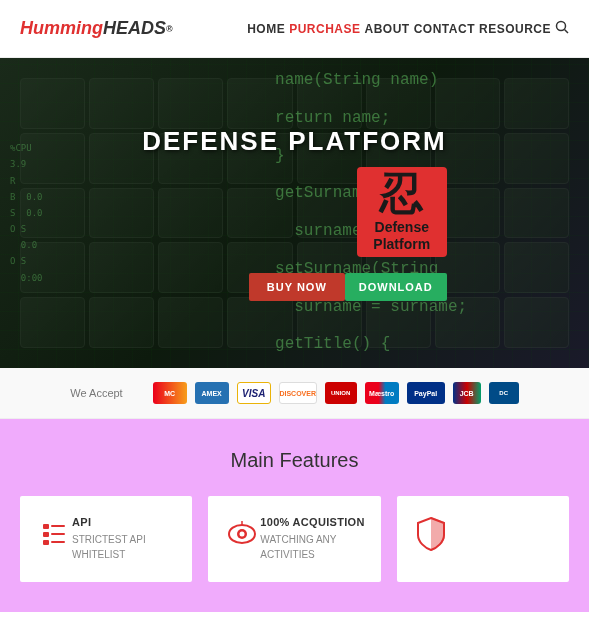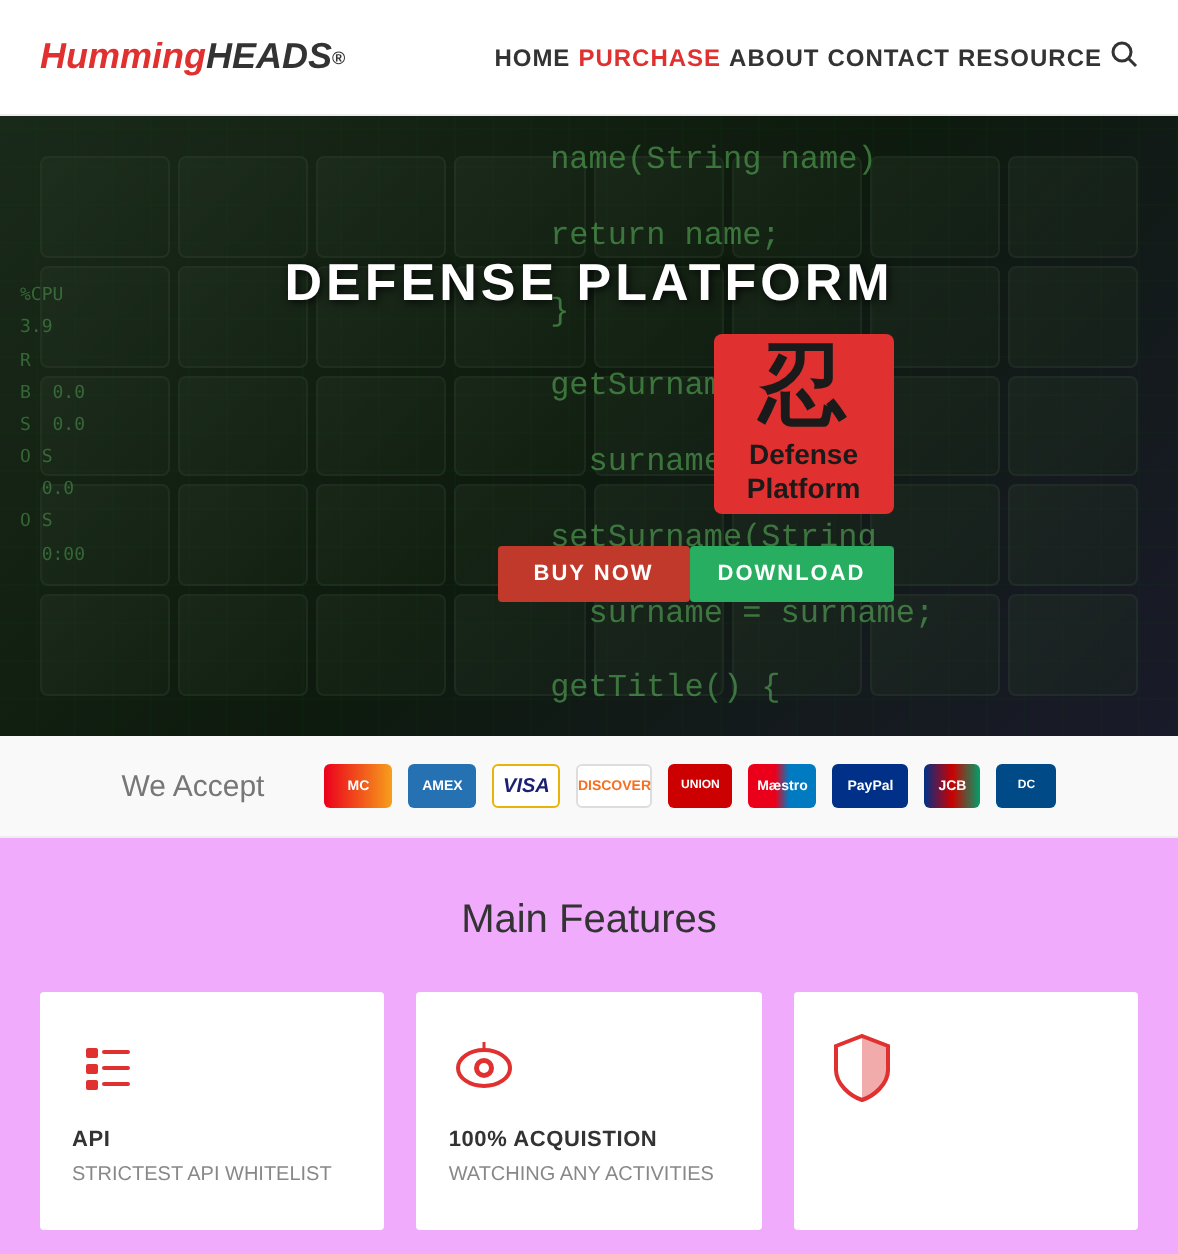--- a/index.html
+++ b/index.html
@@ -192,21 +192,21 @@
     .payment-strip {
       display: flex;
       align-items: center;
       justify-content: center;
       gap: 8px;
       padding: 14px 20px;
       background: #f9f9f9;
       border-bottom: 1px solid #eee;
     }
     .payment-label {
-      font-size: 15px;
+      font-size: 11px;
       color: #777;
       margin-right: 22px;
     }
     .card {
       height: 22px;
       border-radius: 3px;
       display: flex;
       align-items: center;
       justify-content: center;
       font-size: 7px;
@@ -237,23 +237,22 @@
     }
     .features-grid {
       display: grid;
       grid-template-columns: 1fr 1fr 1fr;
       gap: 16px;
     }
     .feature-card {
       background: #fff;
       padding: 20px 16px;
       display: flex;
-      flex-direction: column;
+      flex-direction: row;
       align-items: flex-start;
-      gap: 12px;
       border-radius: 2px;
     }
     .feature-icon {
       flex-shrink: 0;
       width: 36px;
       height: 36px;
       display: flex;
       align-items: center;
       justify-content: center;
     }

